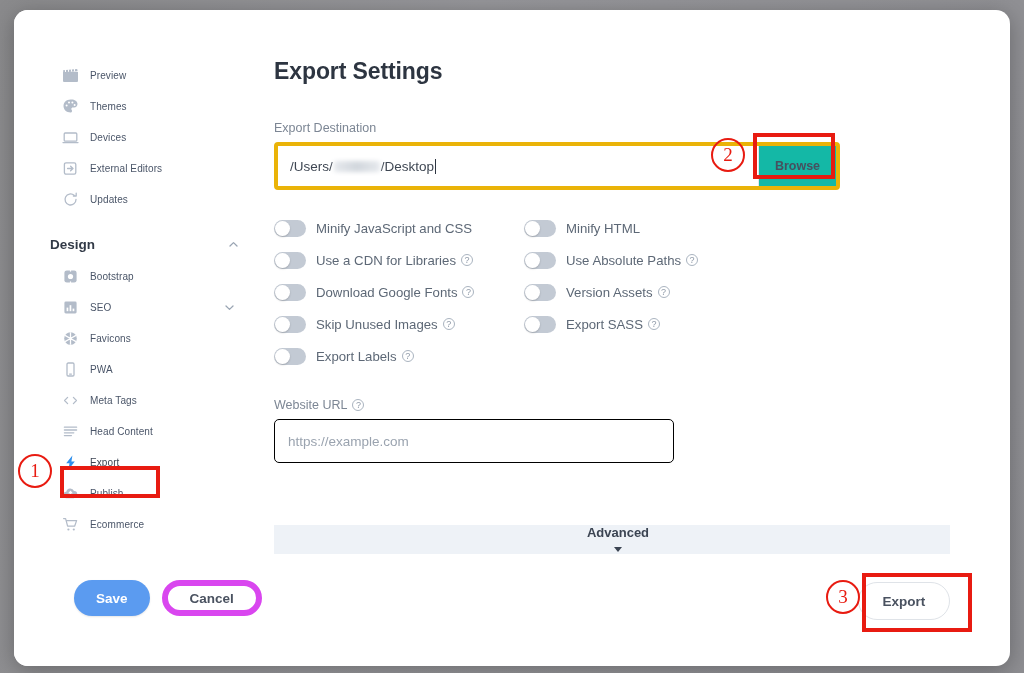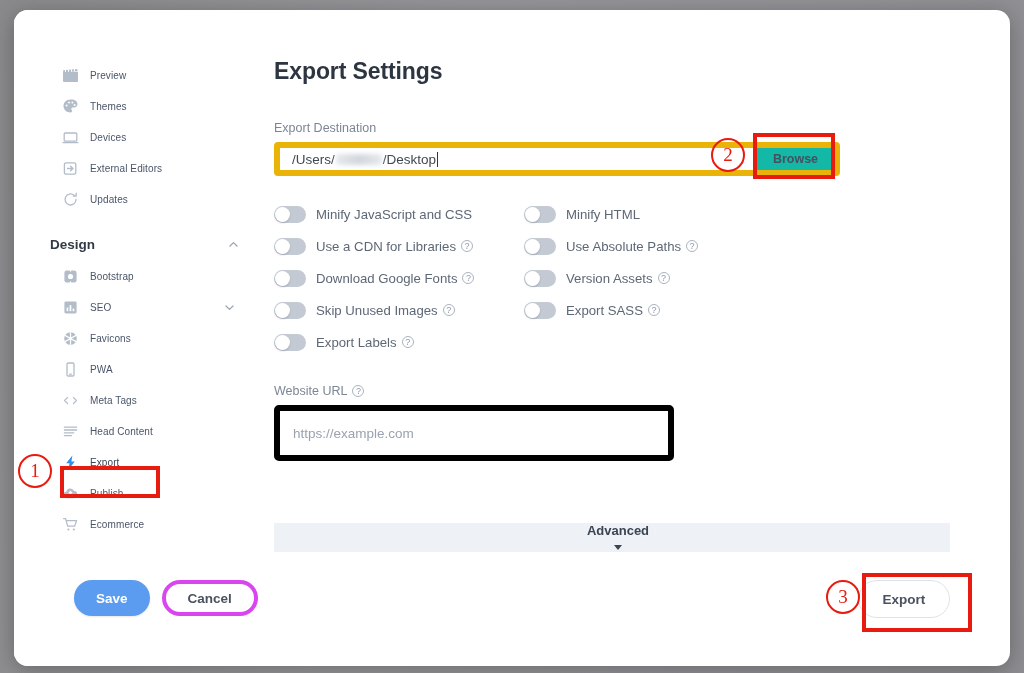--- a/index.html
+++ b/index.html
@@ -118,21 +118,21 @@
   }
   .btn-primary {
     background: #5b9bf0;
     color: #ffffff;
     min-width: 72px;
     box-shadow: 0 1px 2px rgba(0,0,0,0.10);
   }
   .btn-ghost {
     background: #ffffff;
     color: #4a5260;
-    border: 4px solid #d946ef;
+    border: 6px solid #d946ef;
     min-width: 88px;
   }
 
   
   .content {
     position: absolute;
     left: 248px; top: 0;
     right: 0; bottom: 0;
     padding: 48px 46px 0 12px;
   }
@@ -163,22 +163,22 @@
     text-align: center;
     display: inline-block;
     flex: 0 0 12px;
     font-family: "Liberation Sans", sans-serif;
   }
 
   .dest-row {
     display: flex;
     align-items: stretch;
     width: 566px;
-    height: 34px;
-    border: 6px solid #eab308;
+    height: 48px;
+    border: 4px solid #eab308;
     border-radius: 4px;
     background: #fff;
     overflow: hidden;
     text-align: right;
   }
   .dest-text {
     display: flex;
     align-items: center;
     padding: 0 12px;
     font-size: 13.5px;
@@ -252,22 +252,22 @@
     font-size: 13.2px;
     color: #5d6876;
     display: flex;
     align-items: center;
     gap: 5px;
     white-space: nowrap;
   }
 
   .url-input {
     width: 400px;
-    height: 56px;
-    border: 6px solid #000000;
+    height: 44px;
+    border: 1px solid #000000;
     border-radius: 5px;
     font-size: 13.5px;
     color: #3f4753;
     padding: 0 13px;
     outline: none;
     font-family: "Liberation Sans", sans-serif;
     background: #fff;
   }
   .url-input::placeholder { color: #9aa3af; }
 

